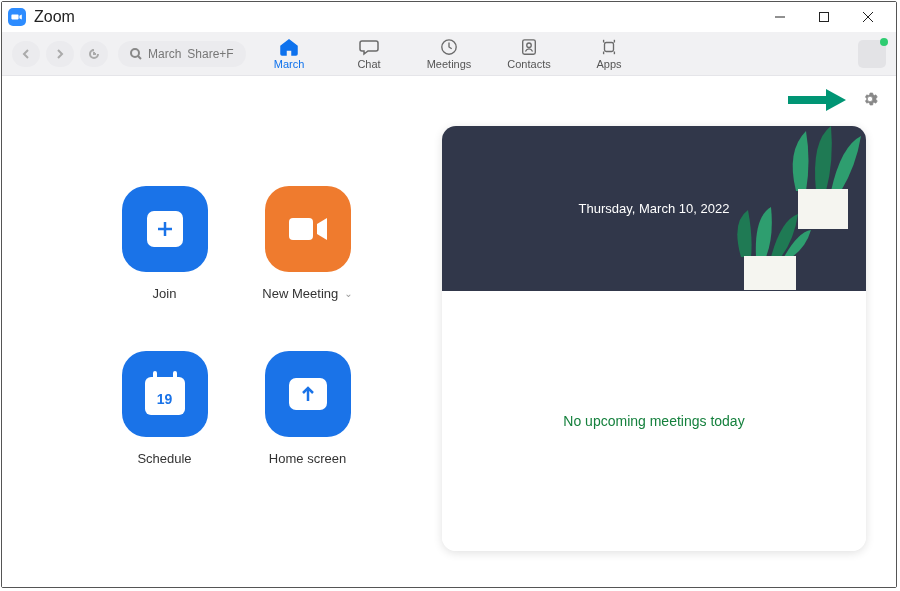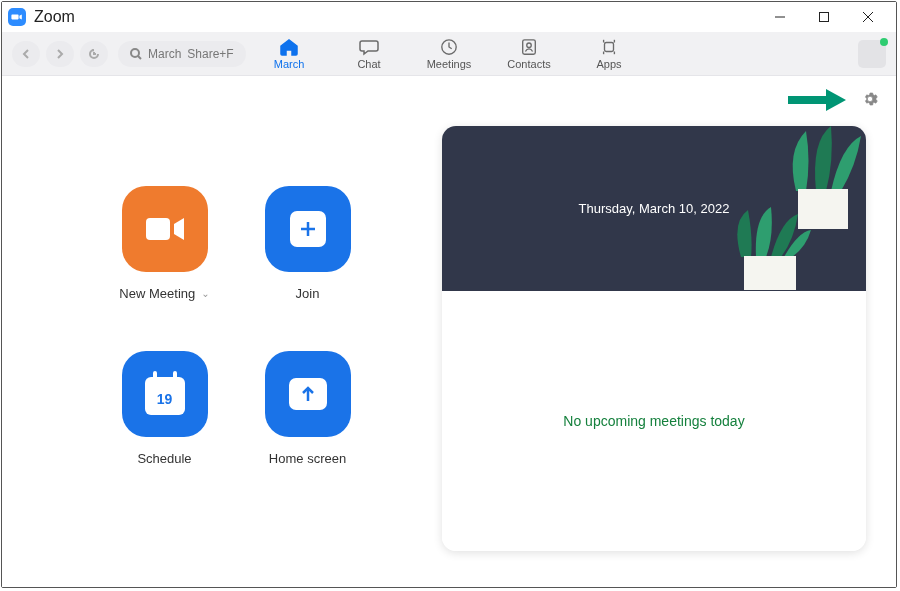--- a/index.html
+++ b/index.html
@@ -185,42 +185,42 @@
       <svg width="16" height="16" viewBox="0 0 24 24">
           <path d="M12 8a4 4 0 100 8 4 4 0 000-8zm9 4a7 7 0 01-.1 1.2l2 1.6-2 3.4-2.4-.9a7 7 0 01-2 .1L16 21h-4l-.5-2.6a7 7 0 01-2-1.1l-2.4.9-2-3.4 2-1.6A7 7 0 017 12a7 7 0 01.1-1.2l-2-1.6 2-3.4 2.4.9a7 7 0 012-1.1L12 3h4l.5 2.6a7 7 0 012 1.1l2.4-.9 2 3.4-2 1.6c.1.4.1.8.1 1.2z"></path>
         </svg>
     </div>
 
     <div class="panels">
       <div class="left-panel">
         <div class="tilegrid">
 
           <div class="tile">
-            <div class="tilebtn orange">
-              <svg width="42" height="30" viewBox="0 0 42 30">
-                  <rect x="2" y="4" width="24" height="22" rx="4" fill="#fff"></rect>
-                  <path d="M30 10l10-6v22l-10-6z" fill="#fff"></path>
-                </svg>
-            </div>
-            <div class="tile-label">
-              <span>New Meeting</span>
-              <span class="chev">⌄</span>
-            </div>
-          </div>
-
-          <div class="tile">
             <div class="tilebtn blue">
               <div class="inner-white" style="width:36px;height:36px;">
                 <svg width="22" height="22" viewBox="0 0 22 22">
                     <line x1="11" y1="4" x2="11" y2="18" stroke="#1a73e8" stroke-width="2.5"></line>
                     <line x1="4" y1="11" x2="18" y2="11" stroke="#1a73e8" stroke-width="2.5"></line>
                   </svg>
               </div>
             </div>
             <div class="tile-label">Join</div>
+          </div>
+
+          <div class="tile">
+            <div class="tilebtn orange">
+              <svg width="42" height="30" viewBox="0 0 42 30">
+                  <rect x="2" y="4" width="24" height="22" rx="4" fill="#fff"></rect>
+                  <path d="M30 10l10-6v22l-10-6z" fill="#fff"></path>
+                </svg>
+            </div>
+            <div class="tile-label">
+              <span>New Meeting</span>
+              <span class="chev">⌄</span>
+            </div>
           </div>
 
           <div class="tile">
             <div class="tilebtn blue">
               <div class="inner-white" style="width:40px;height:38px;border-radius:6px;flex-direction:column;position:relative;top:2px;">
                 <div style="position:absolute;top:-6px;left:8px;width:4px;height:8px;background:#fff;border-radius:2px;"></div>
                 <div style="position:absolute;top:-6px;right:8px;width:4px;height:8px;background:#fff;border-radius:2px;"></div>
                 <span style="color:#1a73e8;font-weight:600;font-size:14px;margin-top:6px;">19</span>
               </div>
             </div>

